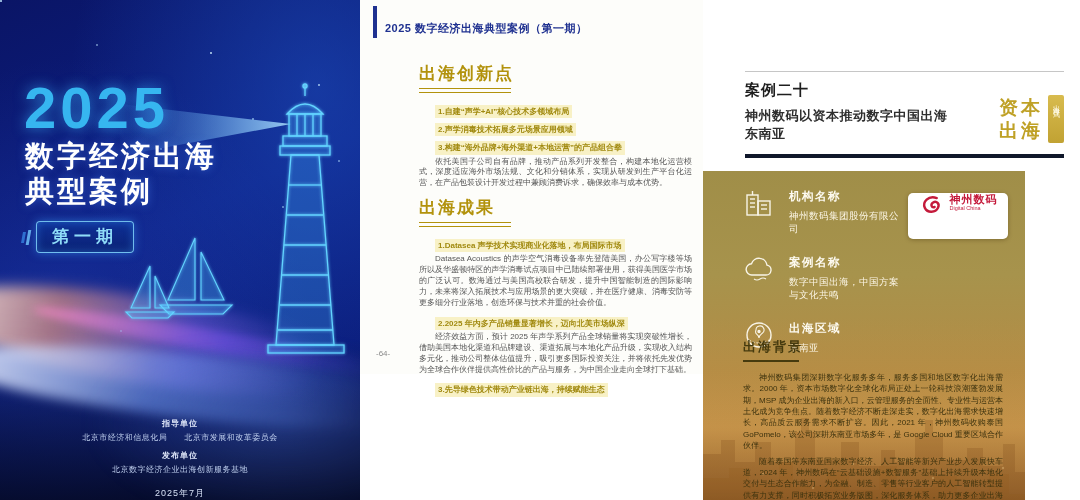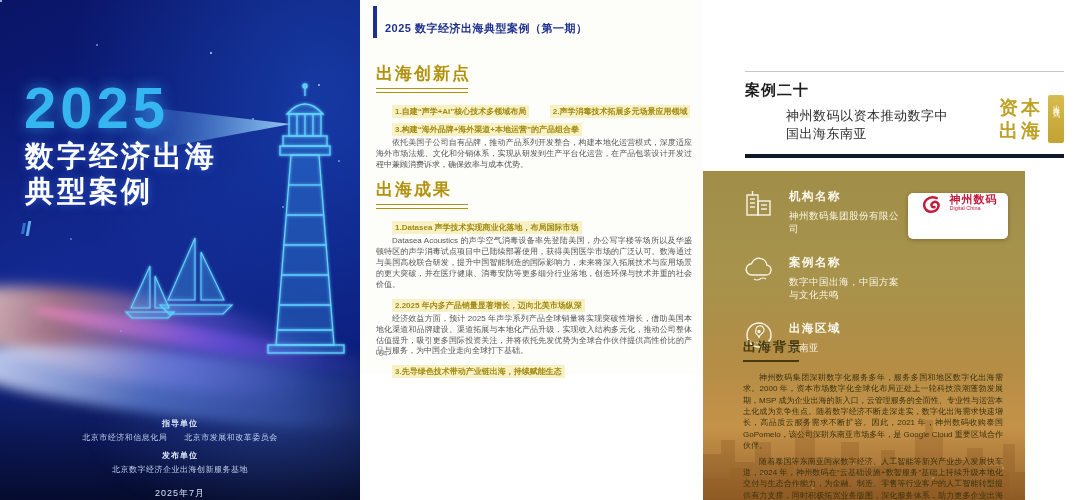--- a/index.html
+++ b/index.html
@@ -47,35 +47,35 @@
   .f-label{font-size:8px;font-weight:bold;color:#e2eafc;letter-spacing:1px;}
   .f-orgs{font-size:8px;color:#bfcfee;margin:3px 0 7px;letter-spacing:.5px;}
   .f-date{font-size:9px;margin-top:12px;color:#d6e0f5;letter-spacing:1px;}
 
   
   .page-mid{position:absolute;left:360px;top:0;width:343px;height:374px;background:#fdfdfa;}
   .mid-header{position:absolute;left:13px;top:6px;display:flex;align-items:flex-end;}
   .mid-bar{width:4px;height:32px;background:#1f3190;margin-right:8px;}
   .mid-htext{font-size:11px;font-weight:bold;color:#1f3190;padding-bottom:2px;letter-spacing:.5px;}
   .mid-body{position:absolute;left:16px;right:11px;top:62px;}
-  .sec{margin-bottom:7px;}
+  .sec{margin-bottom:7px;margin-left:43px;}
   .sec-heading{font-size:17px;font-weight:bold;color:#b2920c;letter-spacing:2px;}
   .sec-underline{width:92px;height:3px;border-top:1px solid #b2920c;border-bottom:1px solid #b2920c;margin:3px 0 7px;}
   .item-sub{font-size:8px;font-weight:bold;color:#a18a10;background:#f8f1c6;display:inline-block;
       margin-left:16px;padding:1px 3px;line-height:1.4;}
   .item-body{font-size:8px;color:#565656;line-height:1.36;text-indent:2em;text-align:justify;margin:2px 0 3px;}
   .page-num{position:absolute;left:16px;bottom:16px;font-size:8px;color:#8a8a8a;}
 
   
   .page-case{position:absolute;left:703px;top:0;width:377px;height:500px;background:#ffffff;}
   .case-head{position:absolute;left:42px;right:16px;top:71px;border-top:1px solid #c6c6c6;
       border-bottom:4px solid #0f172a;padding:9px 0 11px;display:flex;gap:36px;}
   .case-head-left{flex:1;}
   .case-label{font-size:15px;font-weight:bold;color:#1e1e1e;letter-spacing:1px;margin-bottom:7px;}
-  .case-title{font-size:13px;font-weight:normal;color:#2e2e2e;letter-spacing:.5px;margin-left:41px;}
+  .case-title{font-size:13px;font-weight:bold;color:#2e2e2e;letter-spacing:.5px;}
   .mode-tag{display:flex;align-items:flex-end;margin-left:8px;}
   .mode-chars{font-size:19px;font-weight:bold;color:#bfa126;line-height:1.2;letter-spacing:3px;text-align:center;}
   .mode-vert{writing-mode:vertical-rl;font-size:7px;color:#fffbe8;letter-spacing:2px;margin-left:5px;
       background:linear-gradient(#d8bb4e,#c1a233);padding:4px 3px;border-radius:2px;height:40px;}
   .case-gold{position:absolute;left:0;top:171px;width:322px;height:345px;overflow:hidden;
       background:linear-gradient(180deg,#a08e48 0%,#a7934c 30%,#b38c45 58%,#c2914a 75%,#a9763a 92%,#8f6230 100%);}
   .gold-haze{position:absolute;left:0;bottom:0;width:100%;height:200px;
       background:linear-gradient(180deg, rgba(200,150,70,0) 0%, rgba(205,150,70,.25) 55%, rgba(120,70,25,.38) 100%);}
   .skyline{position:absolute;left:0;bottom:0;width:377px;height:160px;}
   .info-rows{position:absolute;left:40px;top:16px;right:120px;}
@@ -154,20 +154,21 @@
       </g>
     </svg>
 
     <div class="cover-year">2025</div>
     <div class="cover-title l1">数字经济出海</div>
     <div class="cover-title l2">典型案例</div>
 
     <div class="issue-row">
       <span class="tick a"></span>
       <span class="tick b"></span>
+      <span class="issue-badge">第一期</span>
     </div>
 
     <div class="cover-footer">
       <div class="f-label">指导单位</div>
       <div class="f-orgs">北京市经济和信息化局　　北京市发展和改革委员会</div>
       <div class="f-label">发布单位</div>
       <div class="f-orgs">北京数字经济企业出海创新服务基地</div>
       <div class="f-date">2025年7月</div>
     </div>
   </section>

